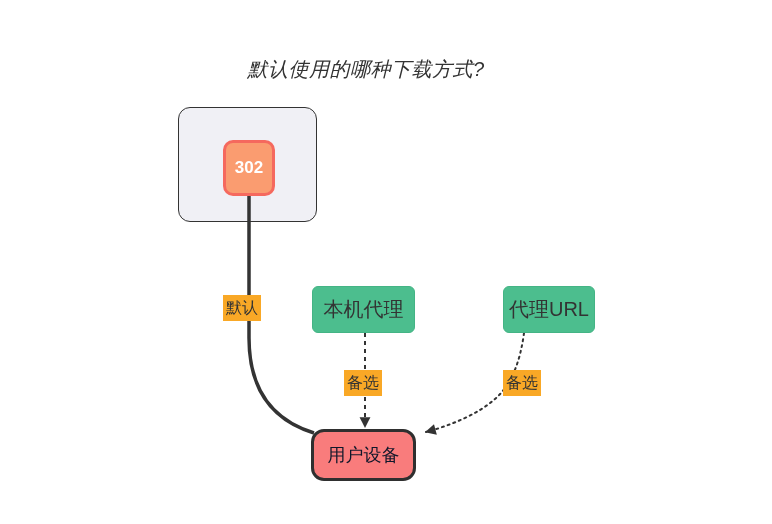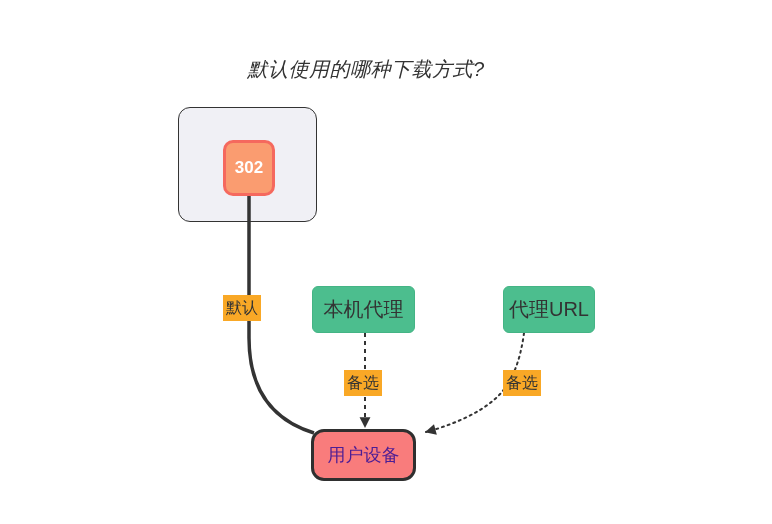--- a/index.html
+++ b/index.html
@@ -31,21 +31,21 @@
   }
   .node-green{
     background:#4cbe8e;border:1px solid #44b485;border-radius:6px;
     color:#333333;font-size:20px;height:47px;
   }
   .node-green.g1{left:312px;top:286px;width:103px;}
   .node-green.g2{left:503px;top:286px;width:92px;}
   .node-red{
     left:311px;top:429px;width:105px;height:52px;border-radius:13px;
     background:#f97c7c;border:3.5px solid #2f2f2f;
-    color:#4c1d95;font-size:18px;
+    color:#0f172a;font-size:18px;
   }
   .edge-label{
     position:absolute;background:#f9a826;color:#333333;font-size:16px;
     padding:3px 3px;line-height:20px;white-space:nowrap;
   }
   .edge-label.l-default{left:223px;top:295px;}
   .edge-label.l-alt1{left:344px;top:370px;}
   .edge-label.l-alt2{left:503px;top:370px;}
 </style>
 </head>

